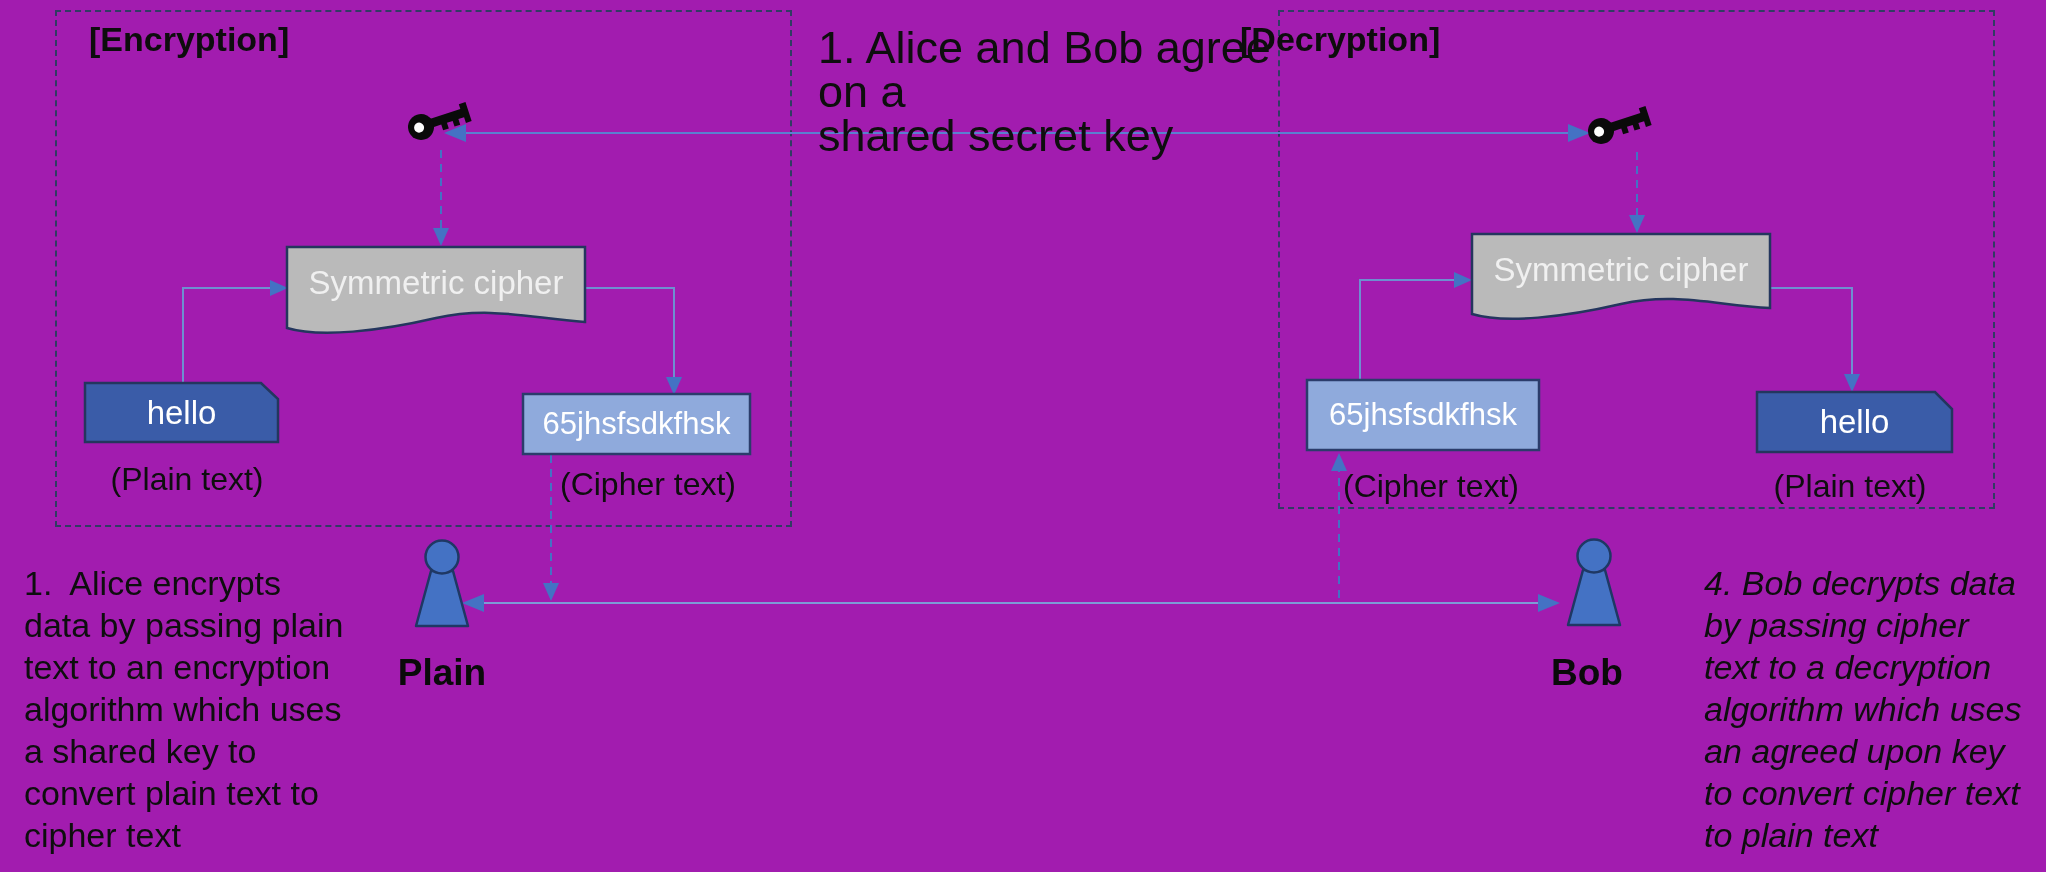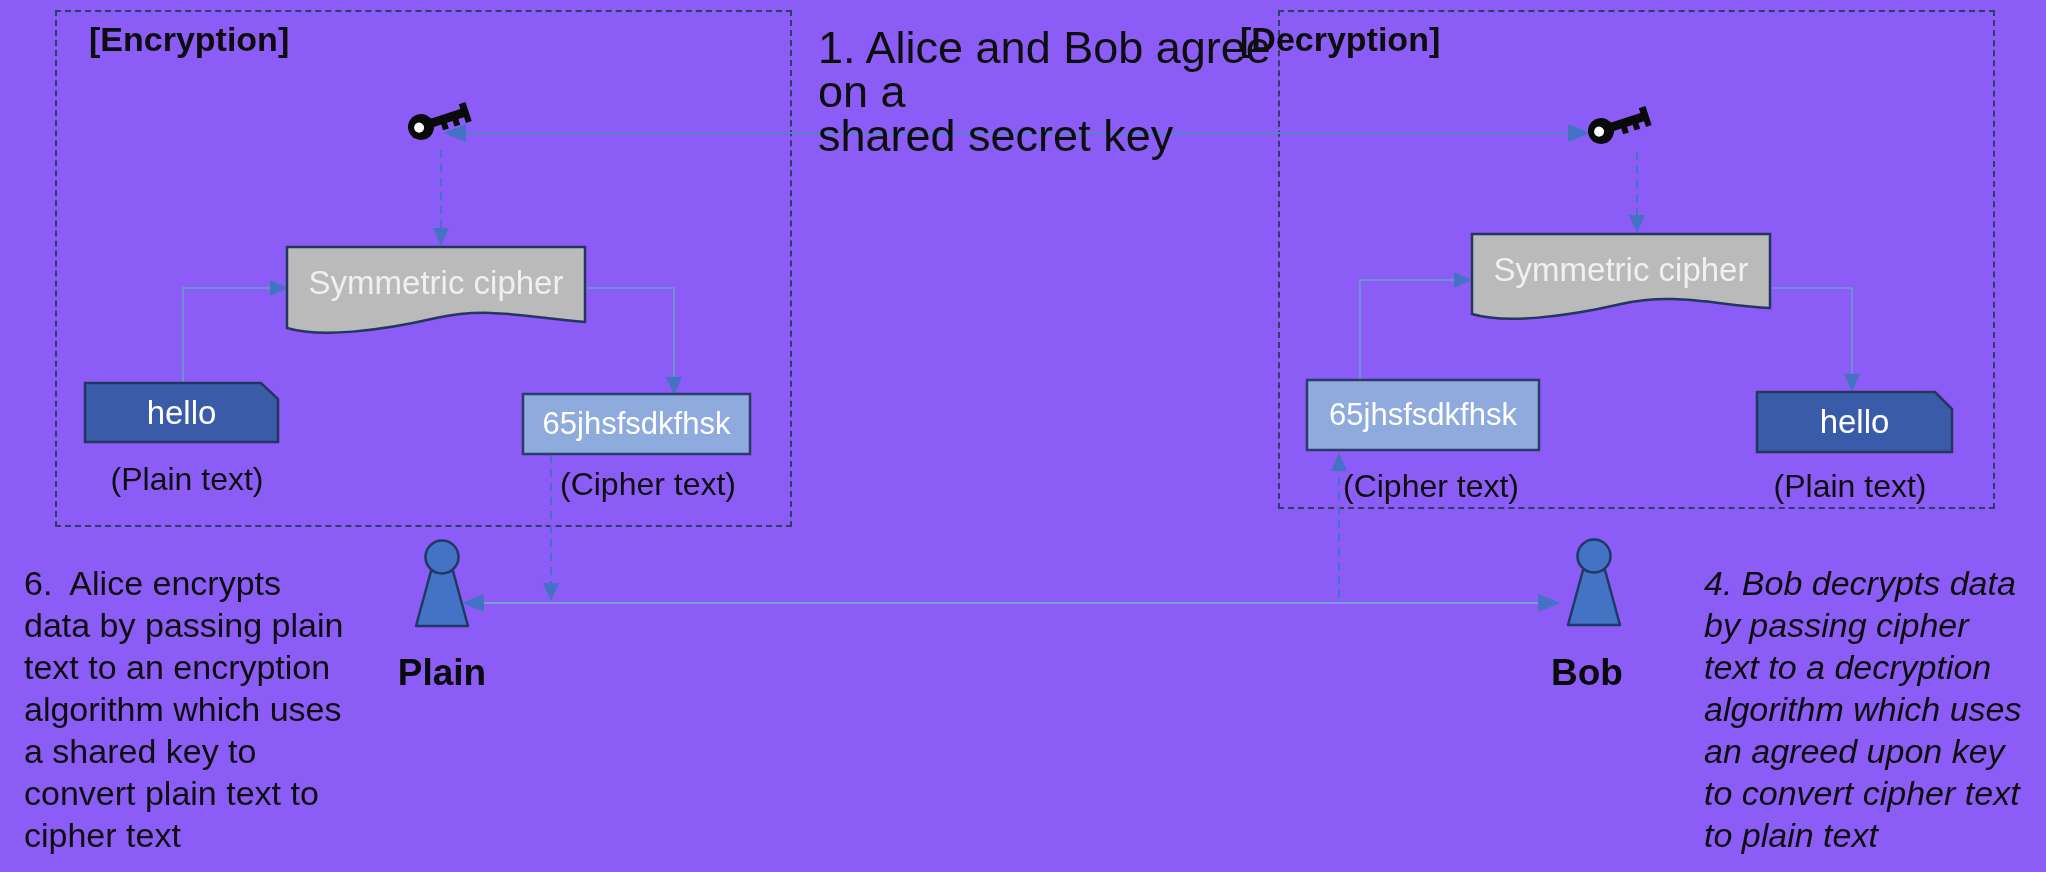--- a/index.html
+++ b/index.html
@@ -1,17 +1,17 @@
 <!DOCTYPE html>
 <html><head>
 <meta charset="utf-8">
 <style>
   html,body{margin:0;padding:0;background:#e8e8e8;}
   .stage{
-    position:relative;width:2046px;height:872px;background:#8b5cf6;
+    position:relative;width:2046px;height:872px;background:#a21caf;
     font-family:"Liberation Sans",sans-serif;color:#111;overflow:hidden;
   }
   .panel{
     position:absolute;border:2.5px dashed #303C63;background:transparent;
   }
   .panel-title{
     position:absolute;font-weight:700;font-size:34px;color:#0d0d0d;white-space:nowrap;
   }
   .overlay{position:absolute;left:0;top:0;}
   .box-label{
@@ -131,21 +131,21 @@
   <div class="caption" style="left:87px;top:461px;width:200px;">(Plain text)</div>
   <div class="caption" style="left:548px;top:466px;width:200px;">(Cipher text)</div>
   <div class="caption" style="left:1331px;top:468px;width:200px;">(Cipher text)</div>
   <div class="caption" style="left:1750px;top:468px;width:200px;">(Plain text)</div>
 
   <div class="actor-label" style="left:362px;top:652px;width:160px;">Plain</div>
   <div class="actor-label" style="left:1507px;top:652px;width:160px;">Bob</div>
 
   <div class="step step1">1. Alice and Bob agree on a
 shared secret key</div>
-  <div class="step step2">6.  Alice encrypts
+  <div class="step step2">1.  Alice encrypts
 data by passing plain
 text to an encryption
 algorithm which uses
 a shared key to
 convert plain text to
 cipher text</div>
   <div class="step step4">4. Bob decrypts data
 by passing cipher
 text to a decryption
 algorithm which uses

